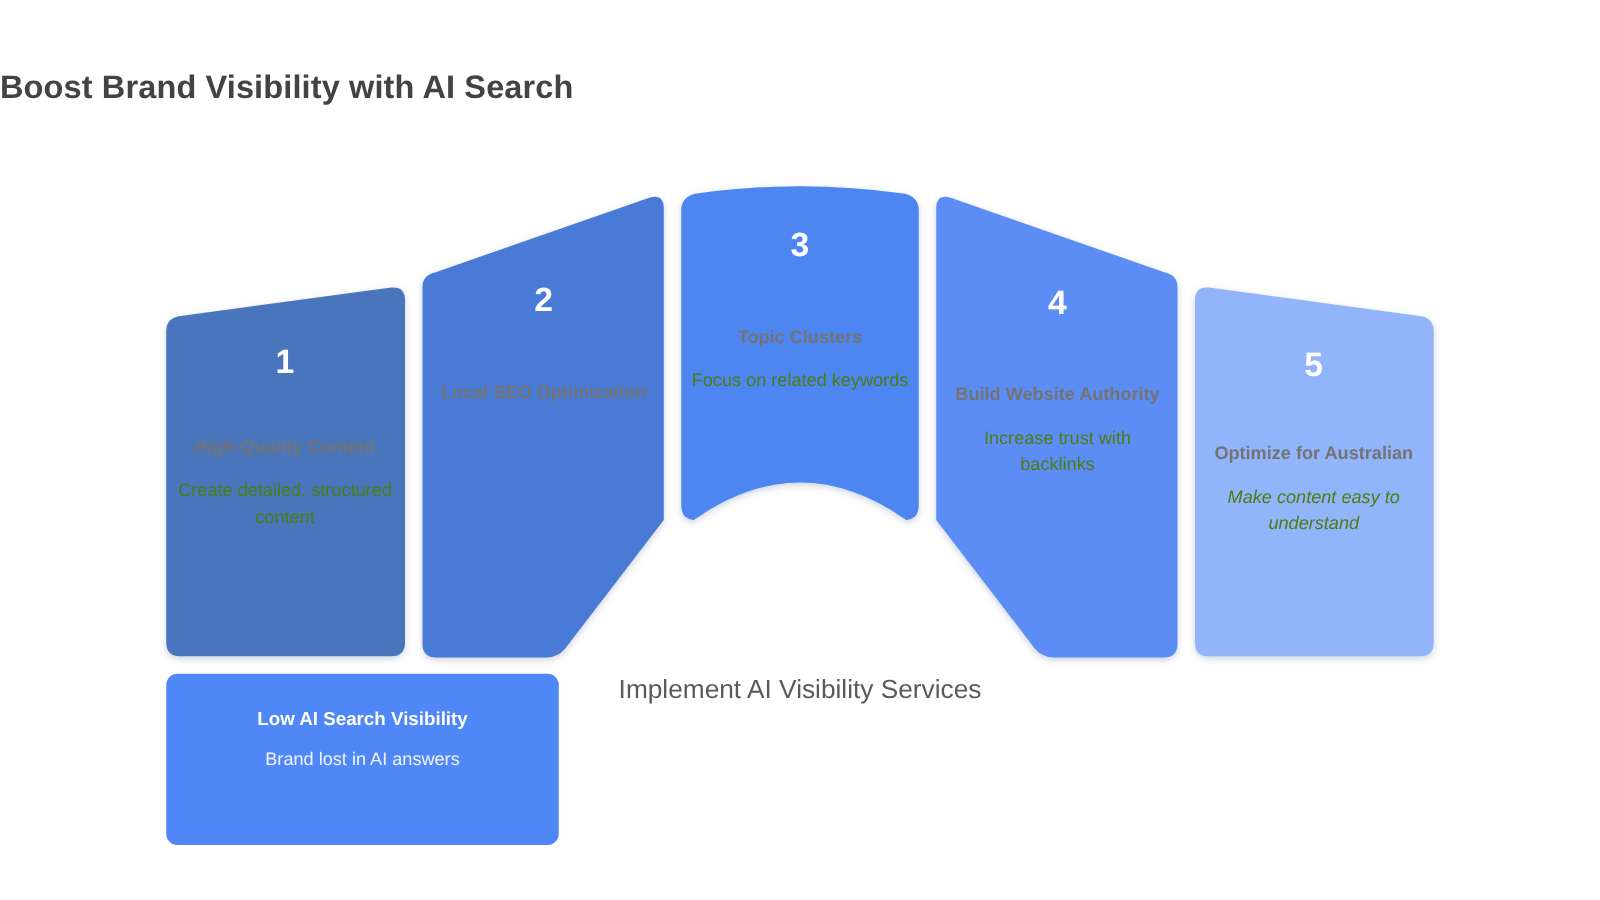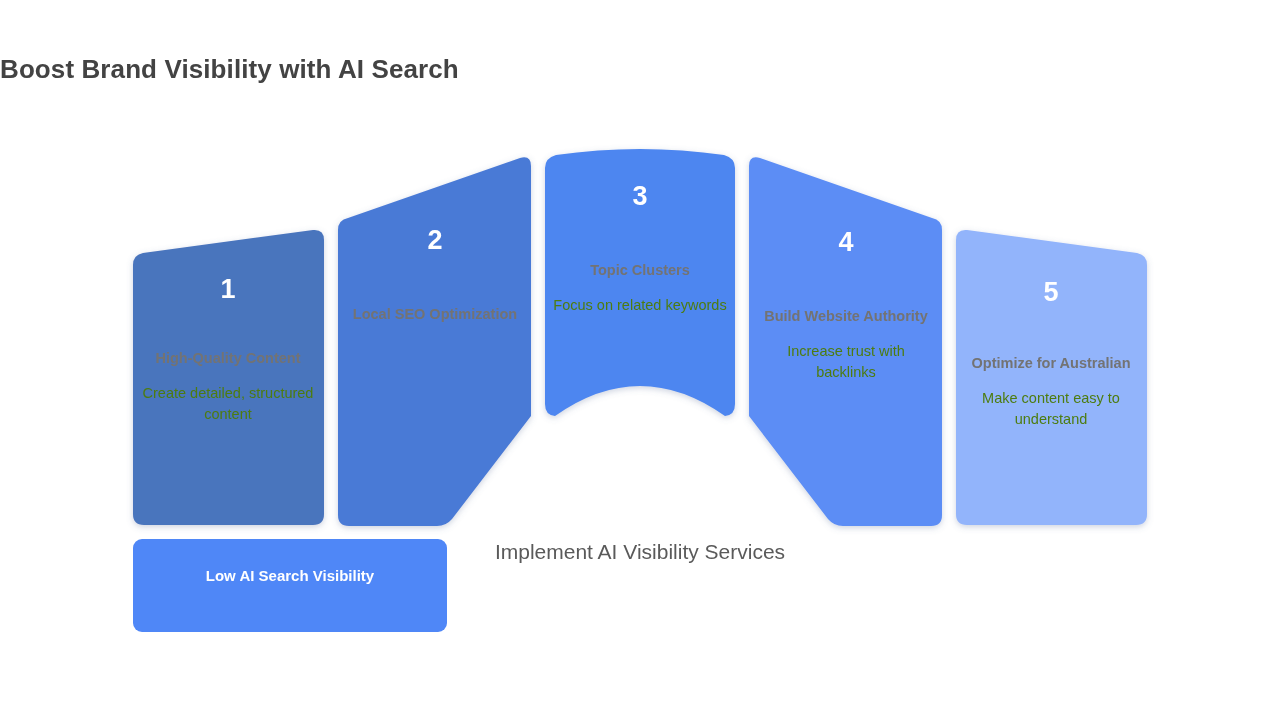--- a/index.html
+++ b/index.html
@@ -57,32 +57,32 @@
   #t3{left:552px;top:183px;width:176px;}
   #t3 .p-title{margin-top:50px;}
   #t3 .p-desc{margin-top:14px;}
 
   #t4{left:758px;top:229px;width:176px;}
   #t4 .p-title{margin-top:50px;}
   #t4 .p-desc{margin-top:14px;}
 
   #t5{left:963px;top:279px;width:176px;}
   #t5 .p-title{margin-top:47px;}
-  #t5 .p-desc{margin-top:14px;}
+  #t5 .p-desc{margin-top:14px;font-style:italic;}
 
   
   .sum-box{
     position:absolute;
     border-radius:9px;
     color:#ffffff;
     text-align:center;
     box-sizing:border-box;
     padding-top:27px;
   }
-  #sum-left{left:133px;top:539px;width:314px;height:93px;}
+  #sum-left{left:133px;top:539px;width:314px;height:137px;}
   #sum-right{left:833px;top:539px;width:314px;height:115px;}
   .sum-title{font-size:15px;font-weight:bold;line-height:1.3;color:#ffffff;}
   .sum-desc{font-size:14.5px;font-weight:normal;line-height:1.3;color:#eff4ff;margin-top:13px;}
 
   
   #center-caption{
     position:absolute;left:470px;top:538px;width:340px;
     text-align:center;
     font-size:21px;font-weight:normal;
     color:#5a5a5a;
@@ -182,18 +182,19 @@
 
     <div class="panel-text" id="t5">
       <div class="p-num">5</div>
       <div class="p-title">Optimize for Australian</div>
       <div class="p-desc">Make content easy to understand</div>
     </div>
   </div>
 
   <div class="sum-box" id="sum-left" style="background: rgb(79, 135, 247);">
     <div class="sum-title">Low AI Search Visibility</div>
+    <div class="sum-desc">Brand lost in AI answers</div>
   </div>
 
 
   <div id="center-caption" style="color: rgb(90, 90, 90);">Implement AI Visibility Services</div>
 
 </div>
 
 </body></html>

